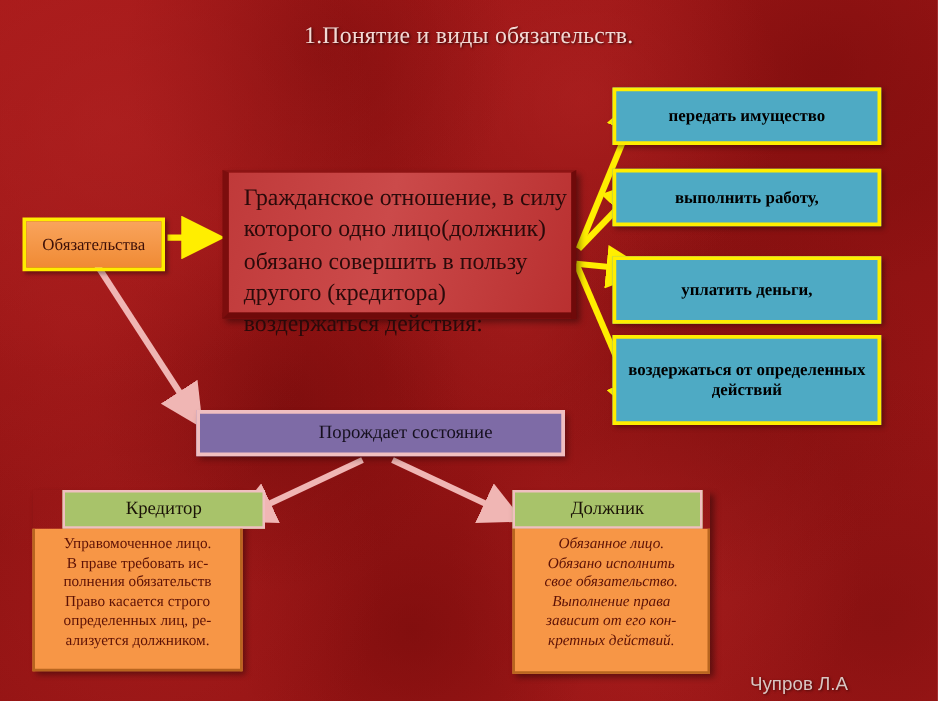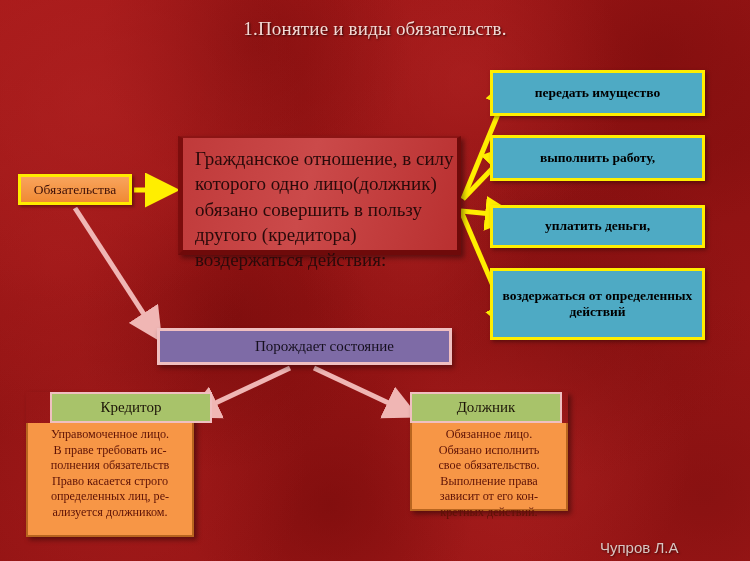--- a/index.html
+++ b/index.html
@@ -63,21 +63,21 @@
   .box {
     position: absolute;
     box-sizing: border-box;
   }
 
   
   #obligations-box {
     left: 18px;
     top: 174px;
     width: 114px;
-    height: 31px;
+    height: 43px;
     background: linear-gradient(180deg, #f9a45c 0%, #f08a34 100%);
     border: 3px solid #ffec00;
     display: flex;
     align-items: center;
     justify-content: center;
     color: #3d1008;
     font-size: 13.5px;
     box-shadow: 2px 2px 3px rgba(0,0,0,0.35);
   }
 
@@ -113,21 +113,21 @@
     justify-content: center;
     text-align: center;
     color: #000000;
     font-weight: bold;
     font-size: 13.5px;
     line-height: 1.22;
     box-shadow: 2px 2px 4px rgba(0,0,0,0.35);
   }
   #cyan-0 { top: 70px;  height: 46px; }
   #cyan-1 { top: 135px; height: 46px; }
-  #cyan-2 { top: 205px; height: 43px; }
+  #cyan-2 { top: 205px; height: 54px; }
   #cyan-3 { top: 268px; height: 72px; }
 
   
   #state-box {
     left: 157px;
     top: 328px;
     width: 295px;
     height: 37px;
     background: #7e6ba6;
     border: 3px solid #f0bfc0;
@@ -169,21 +169,21 @@
     padding: 4px 3px 5px 3px;
   }
   .party-body .line { white-space: nowrap; }
 
   #creditor-card { left: 26px; top: 392px; width: 168px; }
   #creditor-card .party-head { width: 162px; margin-left: 24px; }
   #creditor-card .party-body { width: 168px; height: 114px; }
 
   #debtor-card { left: 410px; top: 392px; width: 158px; }
   #debtor-card .party-head { width: 152px; }
-  #debtor-card .party-body { width: 158px; height: 88px; }
+  #debtor-card .party-body { width: 158px; height: 116px; font-style: italic; }
 
   
   #signature {
     position: absolute;
     left: 600px;
     top: 539px;
     color: #d9c6c2;
     font-size: 15px;
     font-family: "Liberation Sans", sans-serif;
     text-shadow: 1px 1px 2px rgba(0,0,0,0.5);

